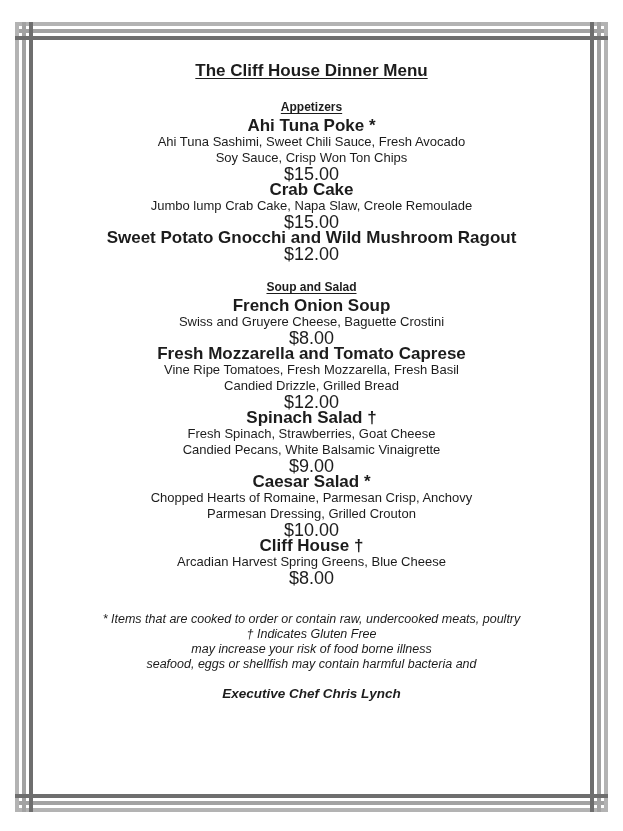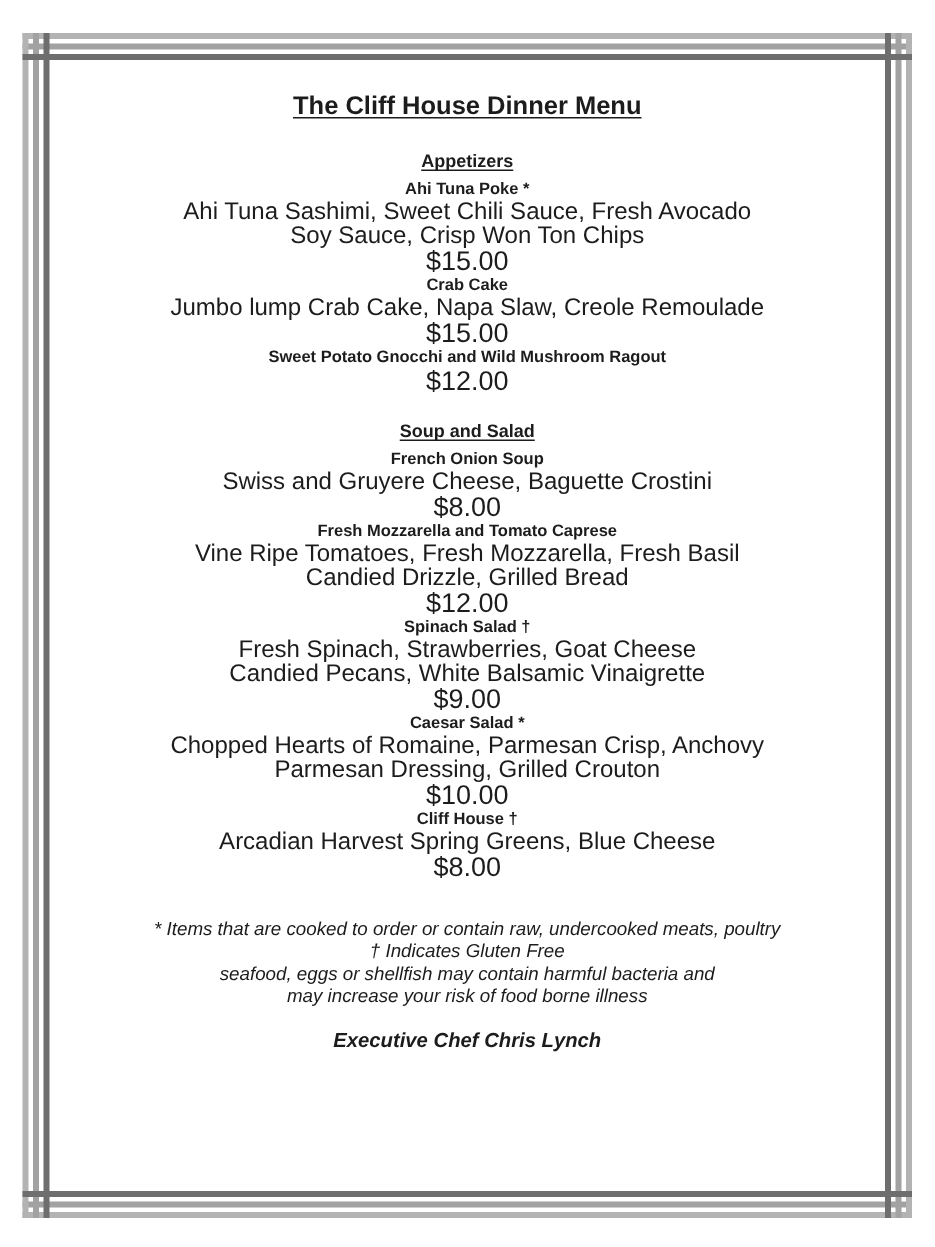--- a/index.html
+++ b/index.html
@@ -47,22 +47,22 @@
     line-height: 22px;
   }
   .section { margin-top: 15px; }
   .section-heading {
     font-size: 12px;
     font-weight: bold;
     text-decoration: underline;
     text-underline-offset: 2px;
     line-height: 21px;
   }
-  .item-name  { font-size: 11px; font-weight: bold; line-height: 16px; }
-  .item-desc  { font-size: 16px; line-height: 16px; }
+  .item-name  { font-size: 17px; font-weight: bold; line-height: 16px; }
+  .item-desc  { font-size: 13px; line-height: 16px; }
   .item-price { font-size: 18px; line-height: 16px; }
   .footnotes {
     margin-top: 26px;
     font-size: 12.5px;
     font-style: italic;
     line-height: 15px;
   }
   .chef {
     margin-top: 13px;
     font-size: 13.5px;
@@ -150,20 +150,20 @@
       <div>
         <div class="item-name">Cliff House †</div>
         <div class="item-desc">Arcadian Harvest Spring Greens, Blue Cheese</div>
         <div class="item-price">$8.00</div>
       </div>
     </div>
 
     <div class="footnotes">
       <div>* Items that are cooked to order or contain raw, undercooked meats, poultry</div>
       <div>† Indicates Gluten Free</div>
+      <div>may increase your risk of food borne illness</div>
       <div>seafood, eggs or shellfish may contain harmful bacteria and</div>
-      <div>may increase your risk of food borne illness</div>
     </div>
 
     <div class="chef">Executive Chef Chris Lynch</div>
 
   </div>
 </div>
 
 </body></html>

